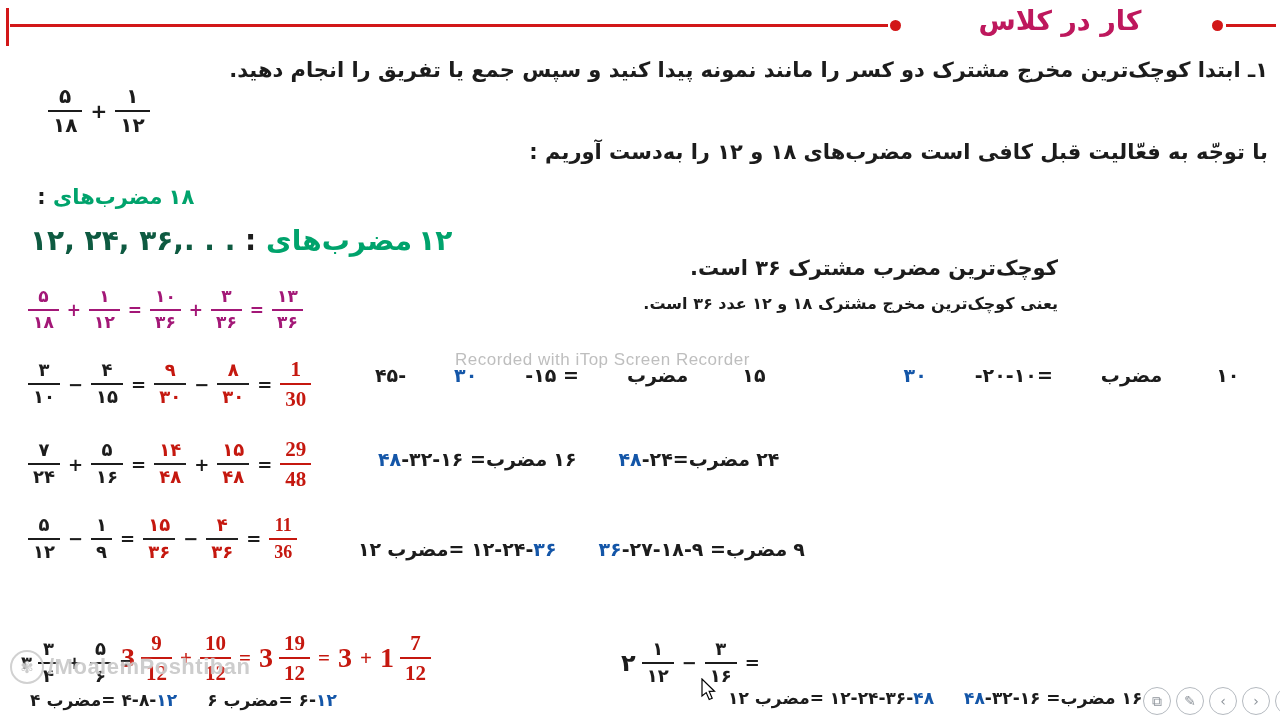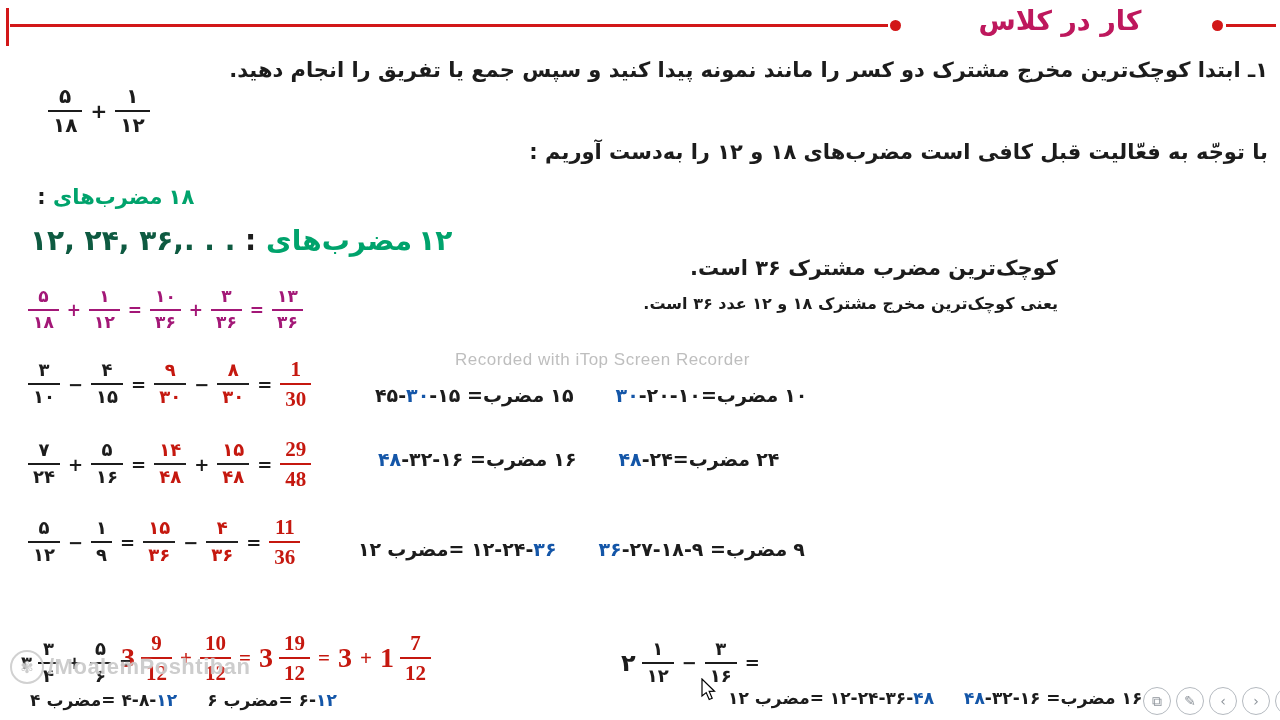--- a/index.html
+++ b/index.html
@@ -141,21 +141,21 @@
         <span class="num">۸</span>
         <span class="den">۳۰</span>
       </span>
     <span class="op k">=</span>
     <span class="frac red latin" style="font-size:21px;">
         <span class="num">1</span>
         <span class="den">30</span>
       </span>
   </div>
 
-  <div class="abs atoms bold" style="left:375px;top:384px;font-size:19px;">
+  <div class="abs atoms bold" style="left:375px;top:364px;font-size:19px;gap:48px;">
     <span class="k">۴۵-</span>
     <span class="blue">۳۰</span>
     <span class="k">-۱۵ =</span>
     <span class="k">مضرب</span>
     <span class="k wnum">۱۵</span>
     <span class="gap"></span>
     <span class="blue">۳۰</span>
     <span class="k">-۲۰-۱۰=</span>
     <span class="k">مضرب</span>
     <span class="k wnum">۱۰</span>
@@ -214,21 +214,21 @@
     <span class="frac red darkbar">
         <span class="num">۱۵</span>
         <span class="den">۳۶</span>
       </span>
     <span class="op k">−</span>
     <span class="frac red darkbar">
         <span class="num">۴</span>
         <span class="den">۳۶</span>
       </span>
     <span class="op k">=</span>
-    <span class="frac red latin" style="font-size:21px;">
+    <span class="frac red latin" style="font-size:18px;">
         <span class="num">11</span>
         <span class="den">36</span>
       </span>
   </div>
 
   <div class="abs atoms bold" style="left:358px;top:538px;font-size:19px;">
     <span class="k">۱۲</span>
     <span class="k wnum">مضرب</span>
     <span class="k">= ۱۲-۲۴-</span>
     <span class="blue">۳۶</span>

